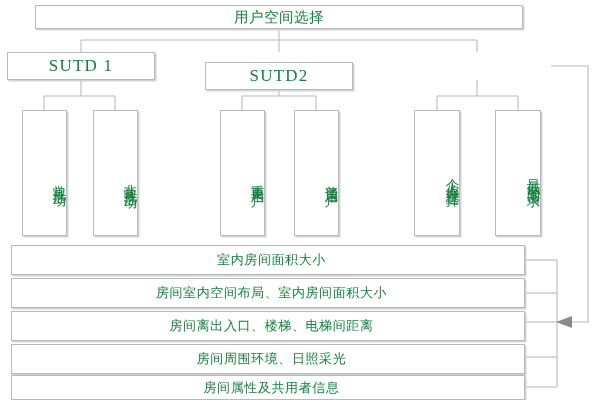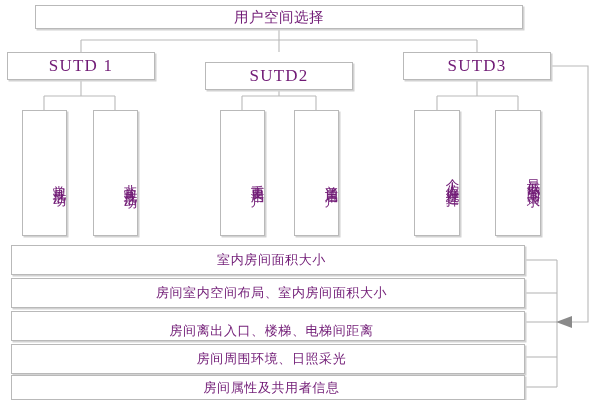--- a/index.html
+++ b/index.html
@@ -12,21 +12,21 @@
   #stage{position:relative;width:600px;height:400px;}
 
   .box{
     position:absolute;
     background:#ffffff;
     border:1px solid #b9b9b9;
     box-sizing:border-box;
     display:flex;
     align-items:center;
     justify-content:center;
-    color:#701a75;
+    color:#15803d;
   }
   .box.shadowed{
     box-shadow:1.5px 1.5px 0 0 #d2d2d2;
   }
 
   .title-box{
     font-size:14.5px;
     letter-spacing:.5px;
   }
   .sutd-box{
@@ -100,23 +100,20 @@
   <div class="box shadowed title-box" style="left:35px;top:5px;width:488px;height:24px;">
     <span>用户空间选择</span>
   </div>
 
   <div class="box shadowed sutd-box" style="left:7px;top:52px;width:148px;height:28px;">
     <span>SUTD 1</span>
   </div>
   <div class="box shadowed sutd-box" style="left:205px;top:52px;width:148px;height:28px;margin-top:10px;">
     <span>SUTD2</span>
   </div>
-  <div class="box shadowed sutd-box" style="left:403px;top:52px;width:148px;height:28px;">
-    <span>SUTD3</span>
-  </div>
 
   <div class="box shadowed vert-box" style="left:22px;top:110px;width:45px;height:126px;">
     <span>常规活动</span>
   </div>
   <div class="box shadowed vert-box" style="left:93px;top:110px;width:45px;height:126px;">
     <span>非常规活动</span>
   </div>
 
   <div class="box shadowed vert-box" style="left:220px;top:110px;width:45px;height:126px;">
     <span>重要用户</span>
@@ -131,21 +128,21 @@
   <div class="box shadowed vert-box" style="left:495px;top:110px;width:46px;height:126px;padding-top:8px;">
     <span>最低空间需求</span>
   </div>
 
   <div class="box shadowed row-box" style="left:11px;top:245px;width:514px;height:30px;">
     <span>室内房间面积大小</span>
   </div>
   <div class="box shadowed row-box" style="left:11px;top:278px;width:514px;height:30px;">
     <span>房间室内空间布局、室内房间面积大小</span>
   </div>
-  <div class="box shadowed row-box" style="left:11px;top:311px;width:514px;height:30px;align-items:flex-end;">
+  <div class="box shadowed row-box" style="left:11px;top:311px;width:514px;height:30px;">
     <span>房间离出入口、楼梯、电梯间距离</span>
   </div>
   <div class="box shadowed row-box" style="left:11px;top:344px;width:514px;height:30px;">
     <span>房间周围环境、日照采光</span>
   </div>
   <div class="box shadowed row-box" style="left:11px;top:375px;width:514px;height:25px;">
     <span>房间属性及共用者信息</span>
   </div>
 
 </div>

